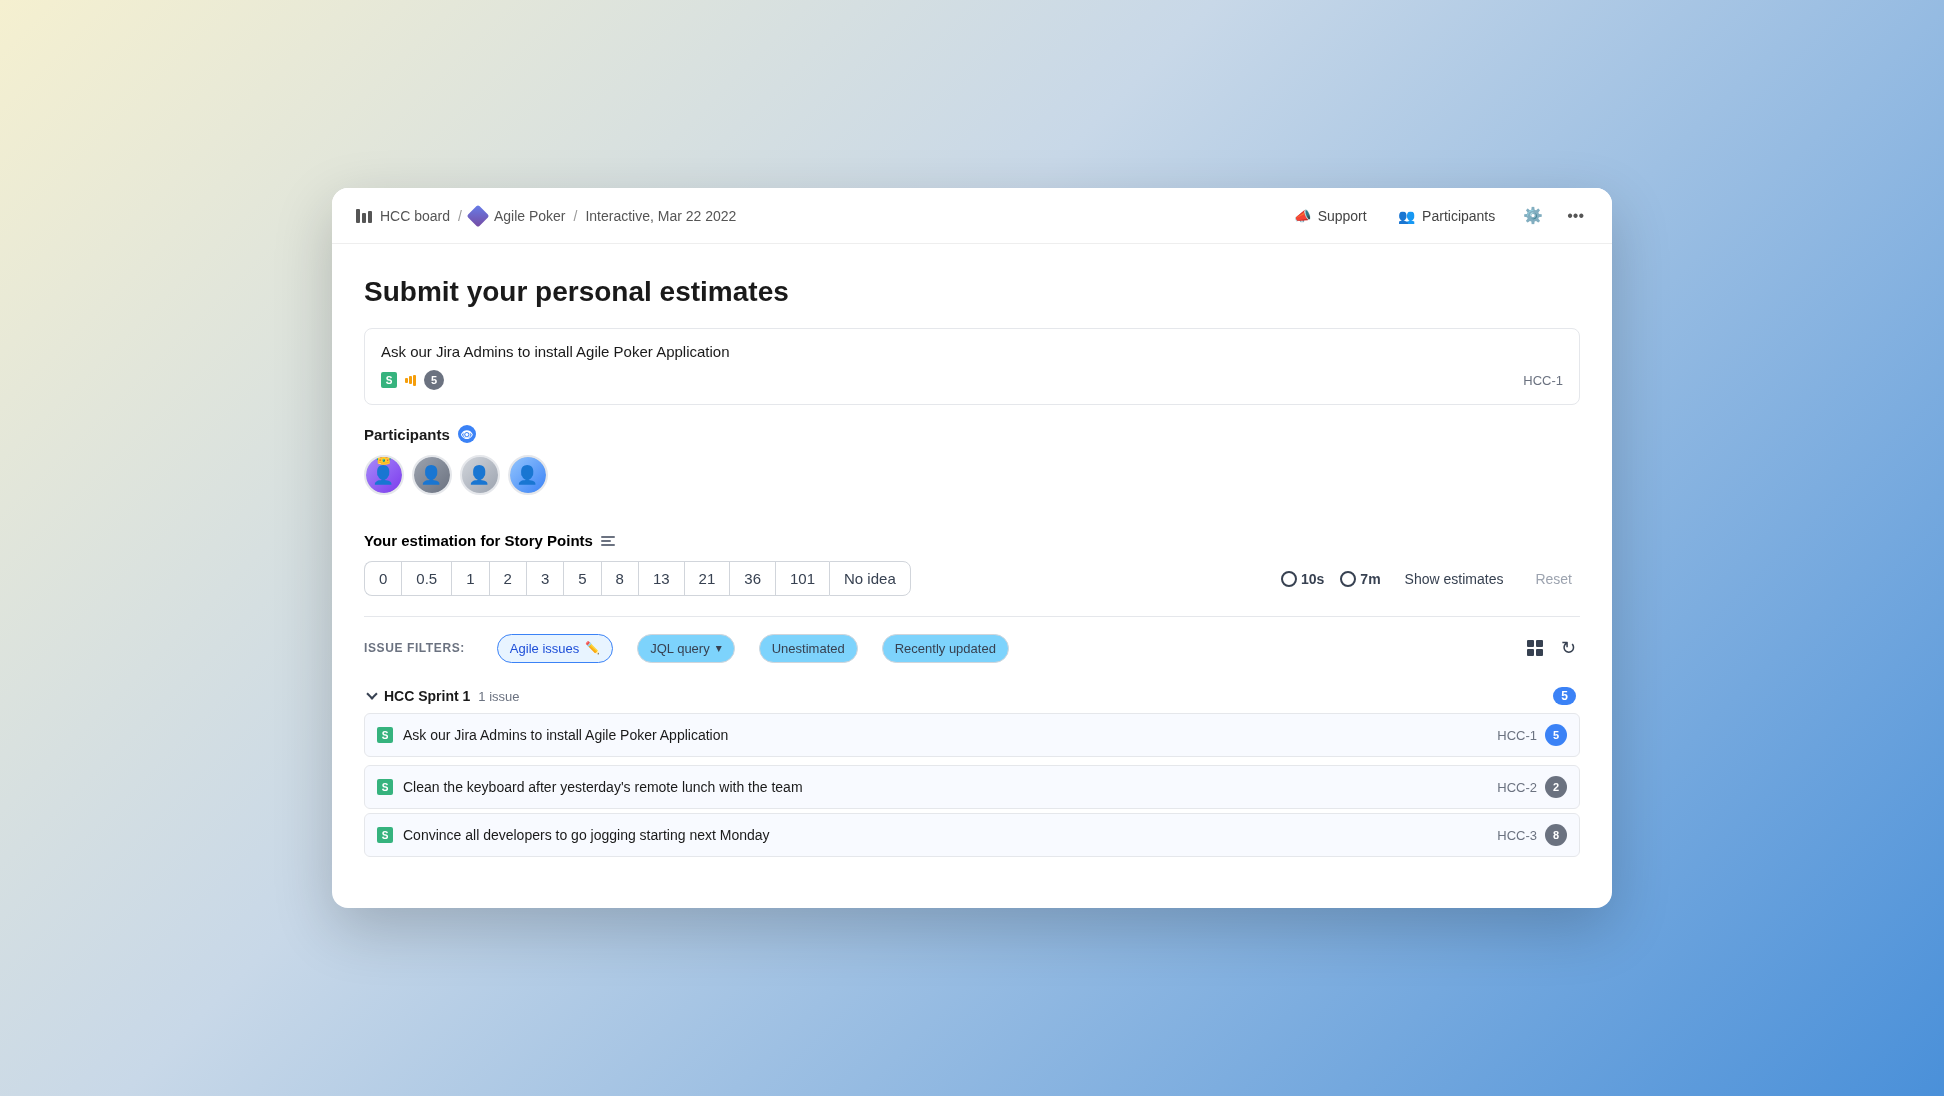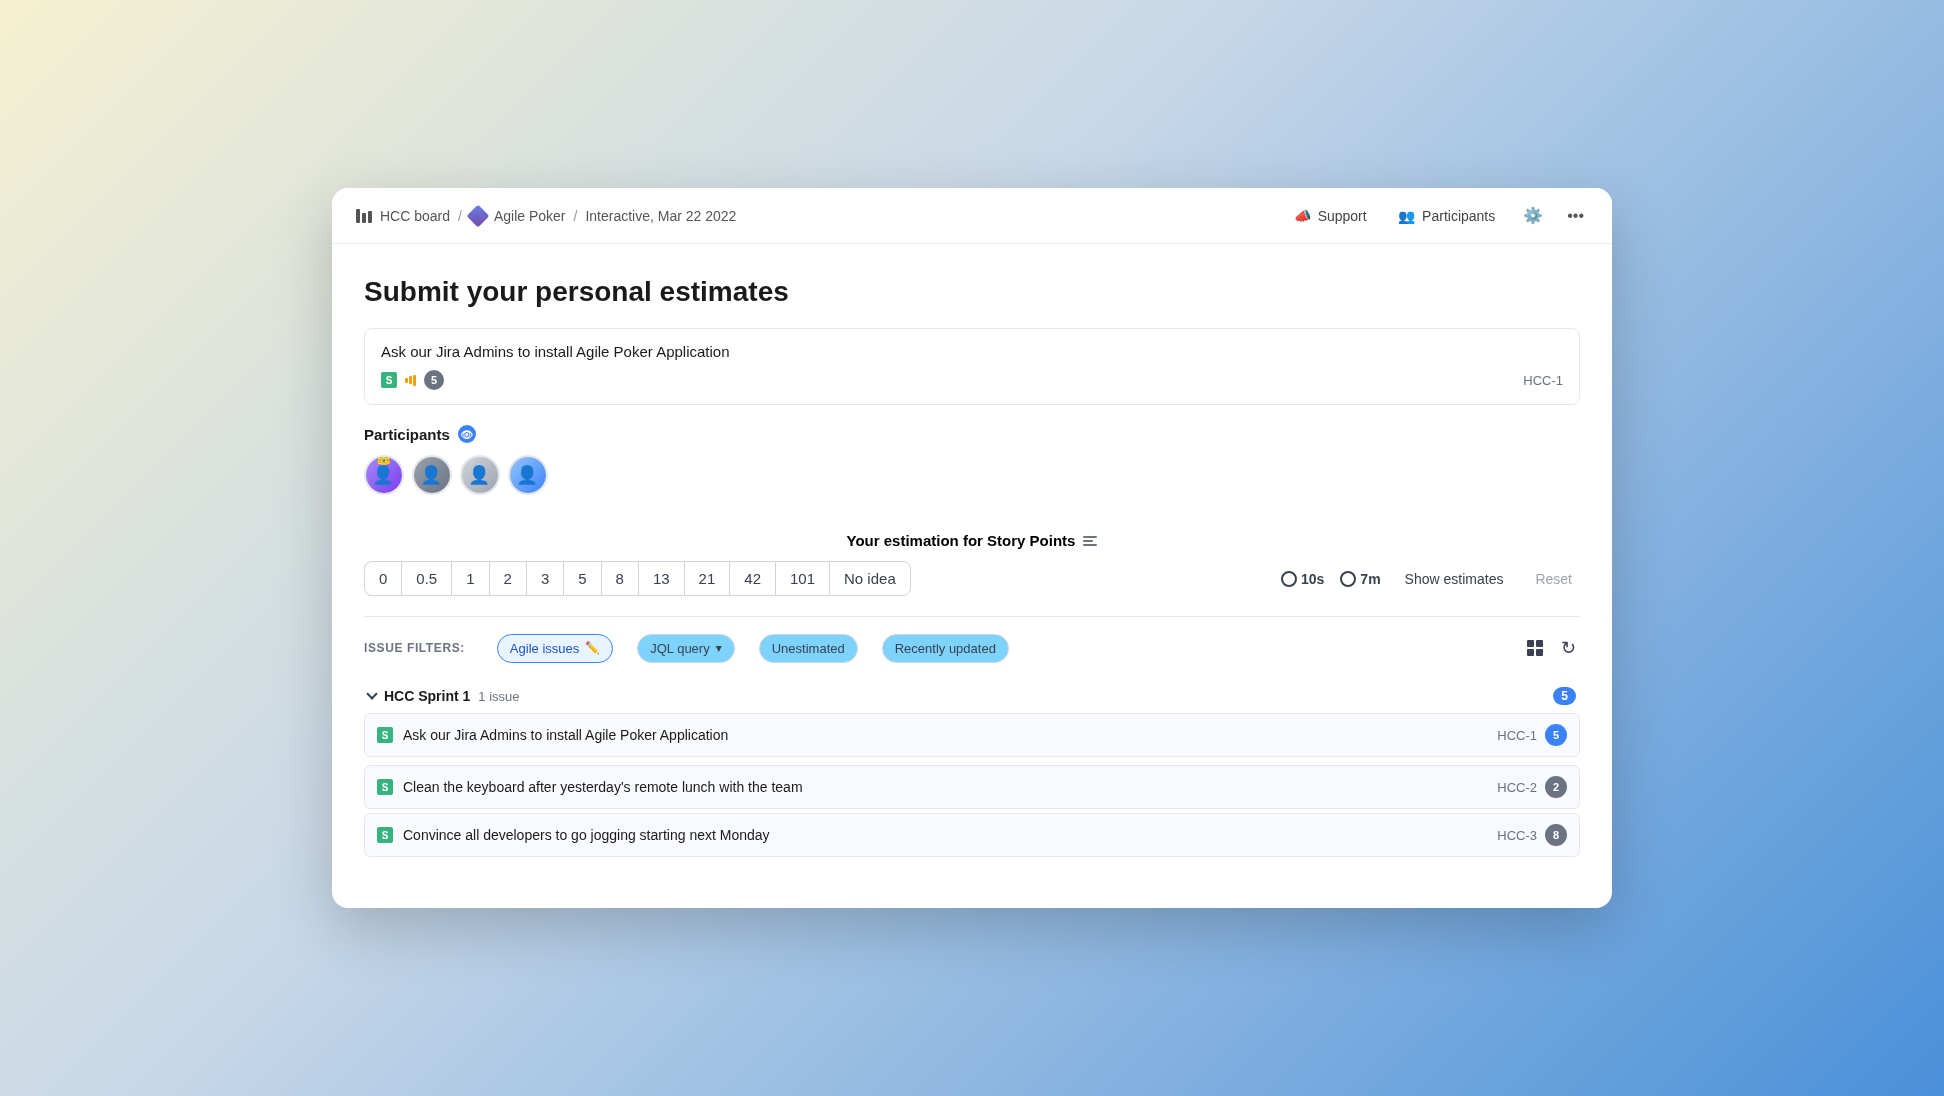--- a/index.html
+++ b/index.html
@@ -215,21 +215,21 @@
       font-size: 18px;
     }
     .avatar:nth-child(1) .avatar-img { background: linear-gradient(135deg, #a78bfa, #7c3aed); }
     .avatar:nth-child(2) .avatar-img { background: linear-gradient(135deg, #9ca3af, #6b7280); }
     .avatar:nth-child(3) .avatar-img { background: linear-gradient(135deg, #d1d5db, #9ca3af); }
     .avatar:nth-child(4) .avatar-img { background: linear-gradient(135deg, #93c5fd, #3b82f6); }
     
     .estimation-row {
       display: flex;
       align-items: center;
-      justify-content: center;
+      justify-content: flex-start;
       margin-bottom: 12px;
       margin-top: 37px;
     }
     .story-points-title {
       font-size: 15px;
       font-weight: 600;
       display: flex;
       align-items: center;
       gap: 8px;
     }
@@ -568,21 +568,21 @@
       <div class="poker-cards">
         <div class="poker-card">0</div>
         <div class="poker-card">0.5</div>
         <div class="poker-card">1</div>
         <div class="poker-card">2</div>
         <div class="poker-card">3</div>
         <div class="poker-card">5</div>
         <div class="poker-card">8</div>
         <div class="poker-card">13</div>
         <div class="poker-card">21</div>
-        <div class="poker-card">42</div>
+        <div class="poker-card">36</div>
         <div class="poker-card">101</div>
         <div class="poker-card">No idea</div>
       </div>
       <div class="timer-controls">
         <div class="timer-item">
           <div class="clock-icon"></div>
           <span>10s</span>
         </div>
         <div class="timer-item">
           <div class="clock-icon"></div>

